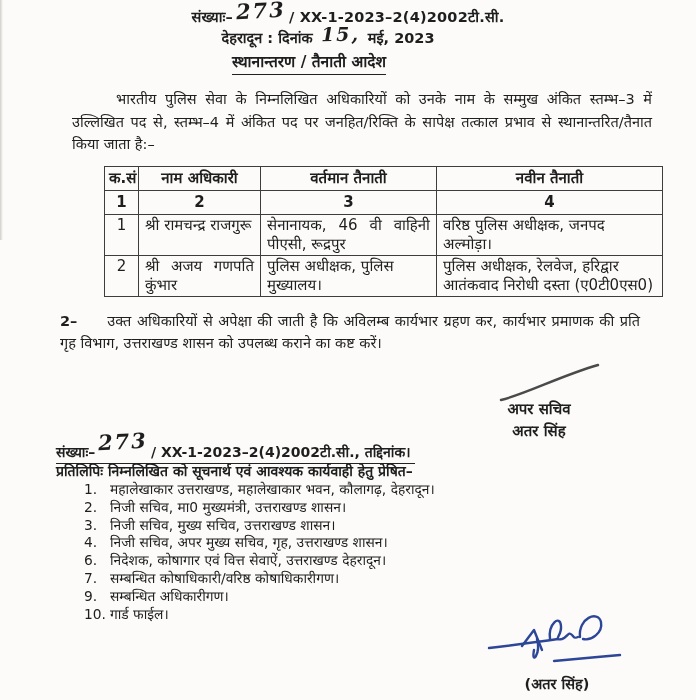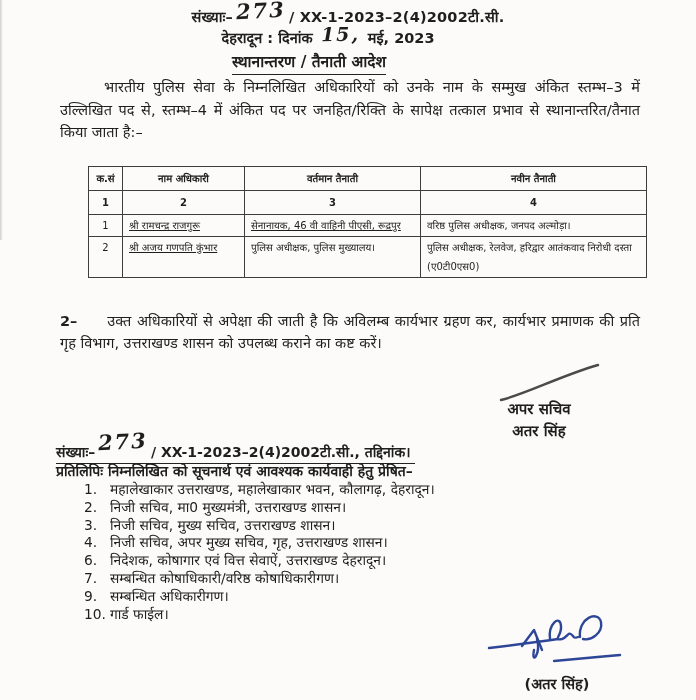--- a/index.html
+++ b/index.html
@@ -14,29 +14,29 @@
     font-size:14.5px;font-weight:bold;letter-spacing:.2px;}
   .date-line{position:absolute;top:25px;left:0;width:656px;text-align:center;
     font-size:14.5px;font-weight:bold;}
   .hw{font-family:"DejaVu Serif","Liberation Serif",serif;font-style:italic;
     font-weight:bold;font-size:21px;letter-spacing:2px;position:relative;top:-4px;
     padding:0 3px;display:inline-block;transform:rotate(-3deg);}
   .hw-day{font-size:19px;top:-2px;transform:rotate(-1deg);}
   .heading{position:absolute;top:50px;left:0;width:618px;text-align:center;}
   .heading span{display:inline-block;font-size:15.5px;font-weight:bold;
     border-bottom:1.7px solid #222;padding-bottom:2px;}
-  .para1{position:absolute;top:76px;left:60px;width:580px;margin:0;
+  .para1{position:absolute;top:76px;left:60px;width:580px;margin:12px;
     font-size:14.5px;line-height:22.5px;text-align:justify;text-indent:44px;}
-  table.xfer{position:absolute;top:166px;left:88px;width:558px;
-    border-collapse:collapse;font-size:10px;table-layout:fixed;}
+  table.xfer{position:absolute;top:166px;left:104px;width:558px;
+    border-collapse:collapse;font-size:15px;table-layout:fixed;}
   table.xfer td,table.xfer th{border:1.2px solid #3d3d3d;padding:1px 6px;
     vertical-align:top;line-height:19px;}
   table.xfer th{font-weight:bold;text-align:center;padding:2px 4px;}
   td.c{text-align:center;}
-  td.j{text-align:justify;text-decoration:underline;}
+  td.j{text-align:justify;}
   .para2{position:absolute;top:310px;left:60px;width:580px;margin:0;
     font-size:14.5px;line-height:22px;text-align:justify;}
   .para2 b{margin-right:30px;}
   .slash-sig{position:absolute;left:498px;top:362px;}
   .signatory{position:absolute;left:478px;top:398px;width:122px;text-align:center;
     font-size:15px;font-weight:bold;line-height:22px;}
   .ref-copy{position:absolute;top:437px;left:56px;font-size:14px;font-weight:bold;}
   .u-wrap{display:inline-block;border-bottom:1.6px solid #222;padding:0 4px 1px 0;}
   .ref-copy .hw{font-size:21px;top:-8px;}
   .copy-head{position:absolute;top:461px;left:56px;font-size:14px;font-weight:bold;}

